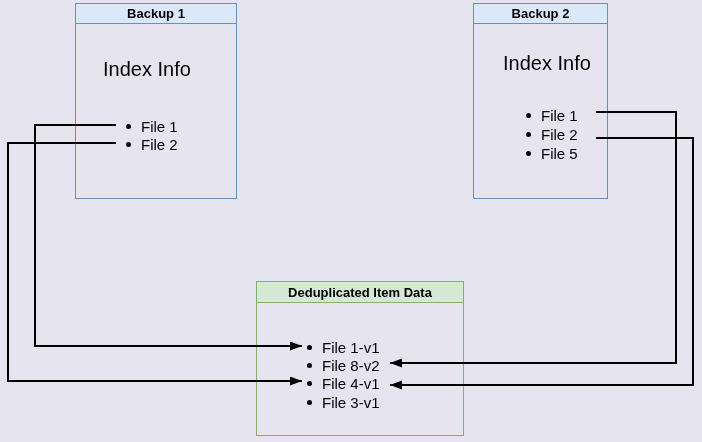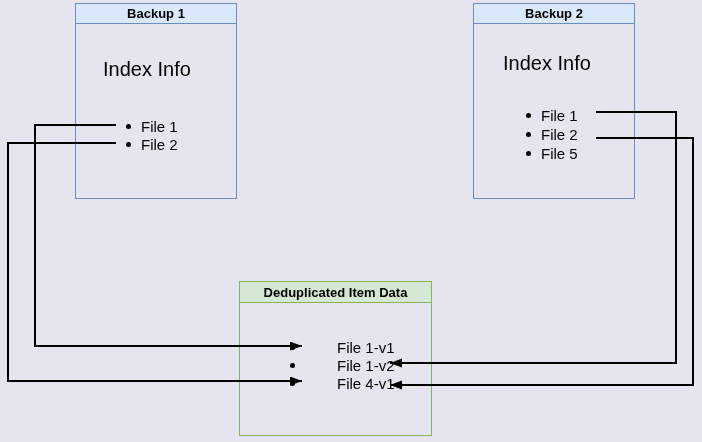--- a/index.html
+++ b/index.html
@@ -68,25 +68,25 @@
     margin-right: 10px;
     flex: 0 0 auto;
   }
 
   
   #backup1 ul.file-list { top: 113px; left: 50px; }
   #backup1 ul.file-list li { height: 18px; }
   #backup2 ul.file-list { top: 102px; left: 52px; }
   #backup2 ul.file-list li { height: 19px; }
   #dedup   ul.file-list { top: 56px;  left: 50px; }
-  #dedup   ul.file-list li { height: 18.4px; gap: 32px; }
+  #dedup   ul.file-list li { height: 18.4px; }
 
   #backup1 { left: 75px;  top: 3px;   width: 162px; height: 196px; }
-  #backup2 { left: 473px; top: 3px;   width: 162px; height: 196px; }
-  #dedup   { left: 239px; top: 281px; width: 193px; height: 155px; }
+  #backup2 { left: 473px; top: 3px;   width: 135px; height: 196px; }
+  #dedup   { left: 256px; top: 281px; width: 208px; height: 155px; }
 
   #backup1 .index-label { left: 27px; top: 55px; }
   #backup2 .index-label { left: 29px; top: 49px; }
 
   svg.connections {
     position: absolute;
     inset: 0;
     width: 702px;
     height: 442px;
     pointer-events: none;
@@ -145,25 +145,29 @@
     <div class="node-header">
       <span>Deduplicated Item Data</span>
     </div>
     <ul class="file-list">
       <li>
           <span class="bullet"></span>
           <span>File 1-v1</span>
         </li>
       <li>
           <span class="bullet"></span>
-          <span>File 1-v2</span>
+          <span>File 8-v2</span>
         </li>
       <li>
           <span class="bullet"></span>
           <span>File 4-v1</span>
+        </li>
+      <li>
+          <span class="bullet"></span>
+          <span>File 3-v1</span>
         </li>
     </ul>
   </div>
 
   <svg class="connections" viewBox="0 0 702 442" xmlns="http://www.w3.org/2000/svg">
     <defs>
       <marker id="arrowhead" markerWidth="13" markerHeight="10" refX="12" refY="4.5" orient="auto" markerUnits="userSpaceOnUse">
         <path d="M0,0 L12,4.5 L0,9 Z" fill="#000"></path>
       </marker>
     </defs>

